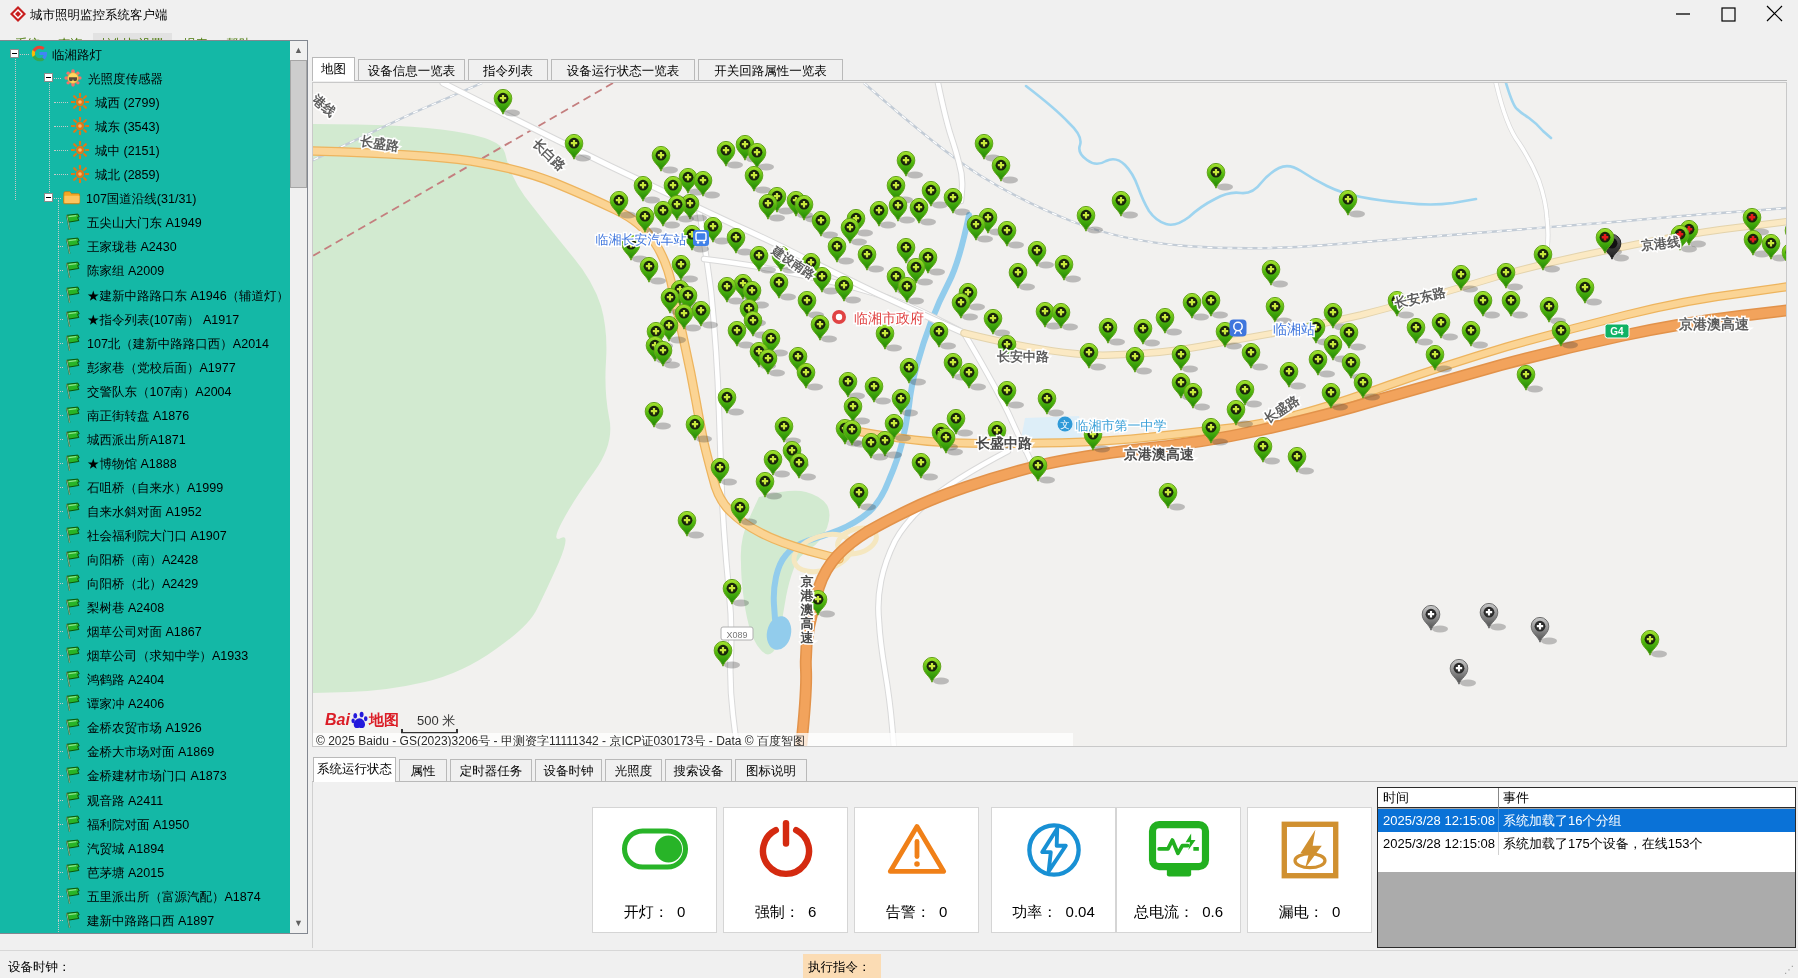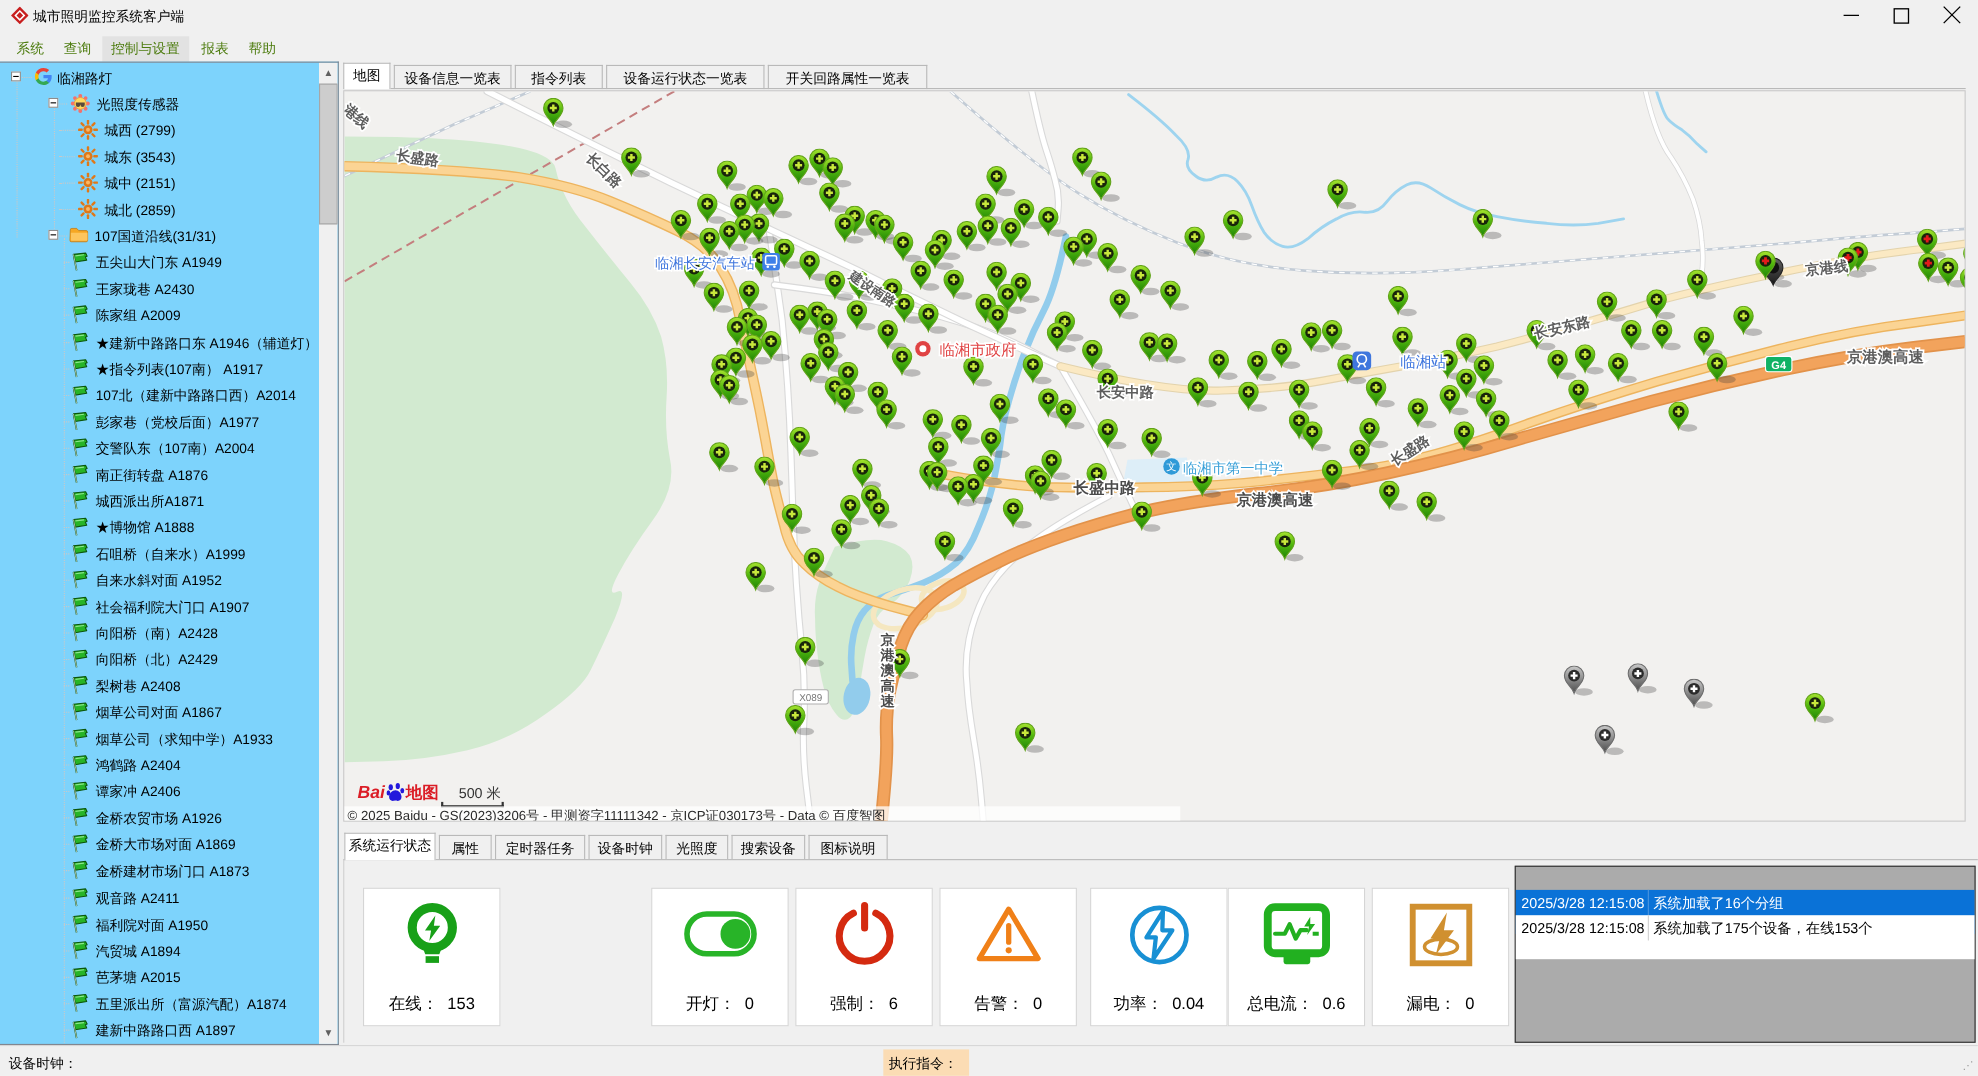--- a/index.html
+++ b/index.html
@@ -1,20 +1,20 @@
 <!DOCTYPE html>
 <html><head><meta charset="utf-8"><style>
 *{margin:0;padding:0;box-sizing:border-box;}
 html,body{width:1798px;height:978px;overflow:hidden;background:#f0f0f0;font-family:"Liberation Sans",sans-serif;}
 #titlebar{position:absolute;left:0;top:0;width:1798px;height:28px;background:#f0f0f0;}
 #title{position:absolute;left:30px;top:7px;font-size:12.5px;color:#000;}
 .winbtn{position:absolute;top:0;width:46px;height:28px;}
 #menubar{position:absolute;left:0;top:28px;width:1798px;height:27px;background:#f0f0f0;font-size:12.5px;}
 .mitem{position:absolute;top:5px;padding:3px 8px;color:#4d7c0f;}
-#treepanel{position:absolute;left:0px;top:56px;width:308px;height:894px;background:#7dd3fc;border:1px solid #828790;border-left:none;overflow:hidden;}
+#treepanel{position:absolute;left:0px;top:40px;width:308px;height:894px;background:#14b8a6;border:1px solid #828790;border-left:none;overflow:hidden;}
 .tlabel{position:absolute;font-size:12.5px;color:#000;white-space:nowrap;line-height:18px;padding:1px 2px;}
 .ticon{position:absolute;width:18px;height:18px;}
 .ebox{position:absolute;width:9px;height:9px;border:1px solid #8c8c8c;background:#fff;}
 .ebox span{position:absolute;left:1px;top:3px;width:5px;height:1px;background:#000;}
 .vguide{position:absolute;width:1px;border-left:1px dotted #c8c8c8;}
 .hguide{position:absolute;height:1px;border-top:1px dotted #c8c8c8;}
 #tscroll{position:absolute;right:0px;top:0px;width:17px;height:892px;background:#f0f0f0;}
 #tthumb{position:absolute;right:0px;top:19px;width:17px;height:128px;background:#cdcdcd;border:1px solid #a6a6a6;}
 .sarrow{position:absolute;right:1px;width:15px;height:17px;font-size:9px;color:#606060;text-align:center;line-height:17px;}
 .tab{position:absolute;background:#f0f0f0;border:1px solid #b9b9b9;border-bottom:none;font-size:12.5px;padding-top:3px;color:#000;white-space:nowrap;text-align:center;}
@@ -922,29 +922,20 @@
 
 <div class="tab active" style="left:313px;top:757px;height:25px;width:83px">系统运行状态</div>
 <div class="tab" style="left:399px;top:759px;height:23px;width:48px">属性</div>
 <div class="tab" style="left:450px;top:759px;height:23px;width:82px">定时器任务</div>
 <div class="tab" style="left:535px;top:759px;height:23px;width:67px">设备时钟</div>
 <div class="tab" style="left:605px;top:759px;height:23px;width:57px">光照度</div>
 <div class="tab" style="left:665px;top:759px;height:23px;width:67px">搜索设备</div>
 <div class="tab" style="left:735px;top:759px;height:23px;width:72px">图标说明</div>
 
 <div id="bpanel">
-<div class="card" style="left:17px">
-      <div class="cicon"><svg width="60" height="62" viewBox="0 0 54 56">
-          <circle cx="27" cy="21" r="16.5" fill="none" stroke="#18a018" stroke-width="7.5"></circle>
-          <path d="M29.5 11 L21 23.5 h5 L24.5 32 L33.5 19.5 h-5.2 Z" fill="#18a018"></path>
-          <path d="M19 37 h16 l-2.2 6 h-11.6 Z" fill="#18a018"></path>
-          <rect x="21.5" y="44.5" width="11" height="5.5" fill="#18a018"></rect>
-        </svg></div>
-      <div class="clabel">在线：&nbsp;&nbsp;153</div>
-    </div>
     <div class="card" style="left:279px">
       <div class="cicon"><svg width="70" height="58" viewBox="0 0 62 40">
           <rect x="4" y="4" width="54" height="32" rx="16" fill="#fff" stroke="#28b428" stroke-width="4.5"></rect>
           <circle cx="43" cy="20" r="12" fill="#28b428"></circle>
         </svg></div>
       <div class="clabel">开灯：&nbsp;&nbsp;0</div>
     </div>
     <div class="card" style="left:410px">
       <div class="cicon"><svg width="58" height="60" viewBox="0 0 54 56">
           <path d="M17.5 9.5 A 21.5 21.5 0 1 0 36.5 9.5" fill="none" stroke="#d42a10" stroke-width="6" stroke-linecap="round"></path>
@@ -981,20 +972,25 @@
       <div class="cicon"><svg width="60" height="60" viewBox="0 0 56 56">
           <rect x="4" y="4" width="48" height="48" fill="none" stroke="#d09030" stroke-width="5"></rect>
           <path d="M33 9 L19 31 h8 L23.5 45 L39 24 h-8.5 Z" fill="#d09030"></path>
           <path d="M14 38 a14 6.5 0 1 0 28 0 a14 6.5 0 1 0 -28 0" fill="none" stroke="#d09030" stroke-width="3"></path>
         </svg></div>
       <div class="clabel">漏电：&nbsp;&nbsp;0</div>
     </div>
 </div>
 
 <div id="etable">
+<div class="erow" style="top:0;height:20px;line-height:20px;background:#fff;border-bottom:1px solid #2b2b2b;">
+      <span class="ecell1">时间</span>
+      <span class="ecell2">事件</span>
+<span style="position:absolute;left:120px;top:0;width:1px;height:20px;background:#888"></span>
+    </div>
 <div class="erow" style="top:21px;background:#0a72d7;color:#fff;">
       <span class="ecell1">2025/3/28  12:15:08</span>
       <span class="ecell2">系统加载了16个分组</span>
       <span style="position:absolute;left:120px;top:0;width:1px;height:23px;background:#4a95e0"></span>
     </div>
 <div class="erow" style="top:44px;background:#fff;color:#000;">
       <span class="ecell1">2025/3/28  12:15:08</span>
       <span class="ecell2">系统加载了175个设备，在线153个</span>
       <span style="position:absolute;left:120px;top:0;width:1px;height:23px;background:#d0d0d0"></span>
     </div>

